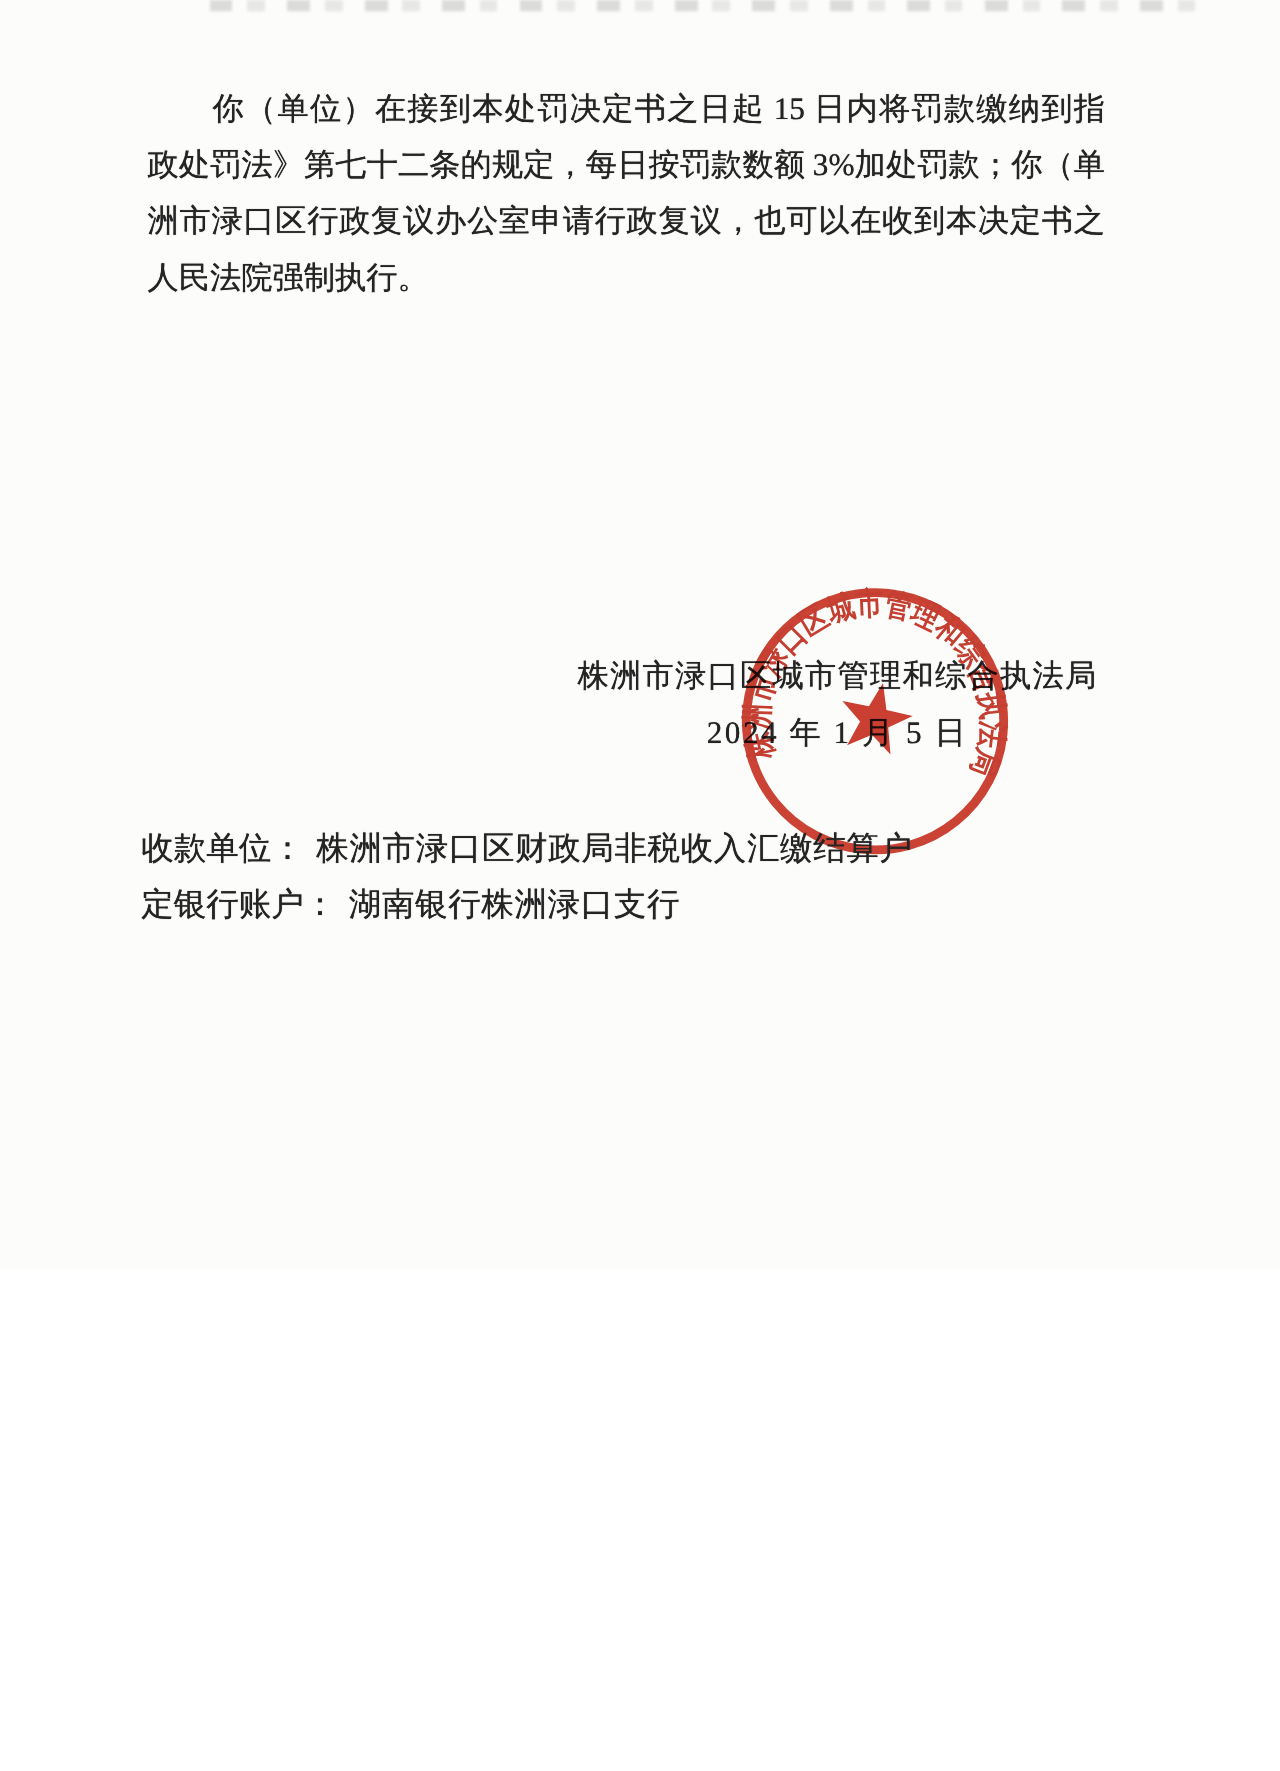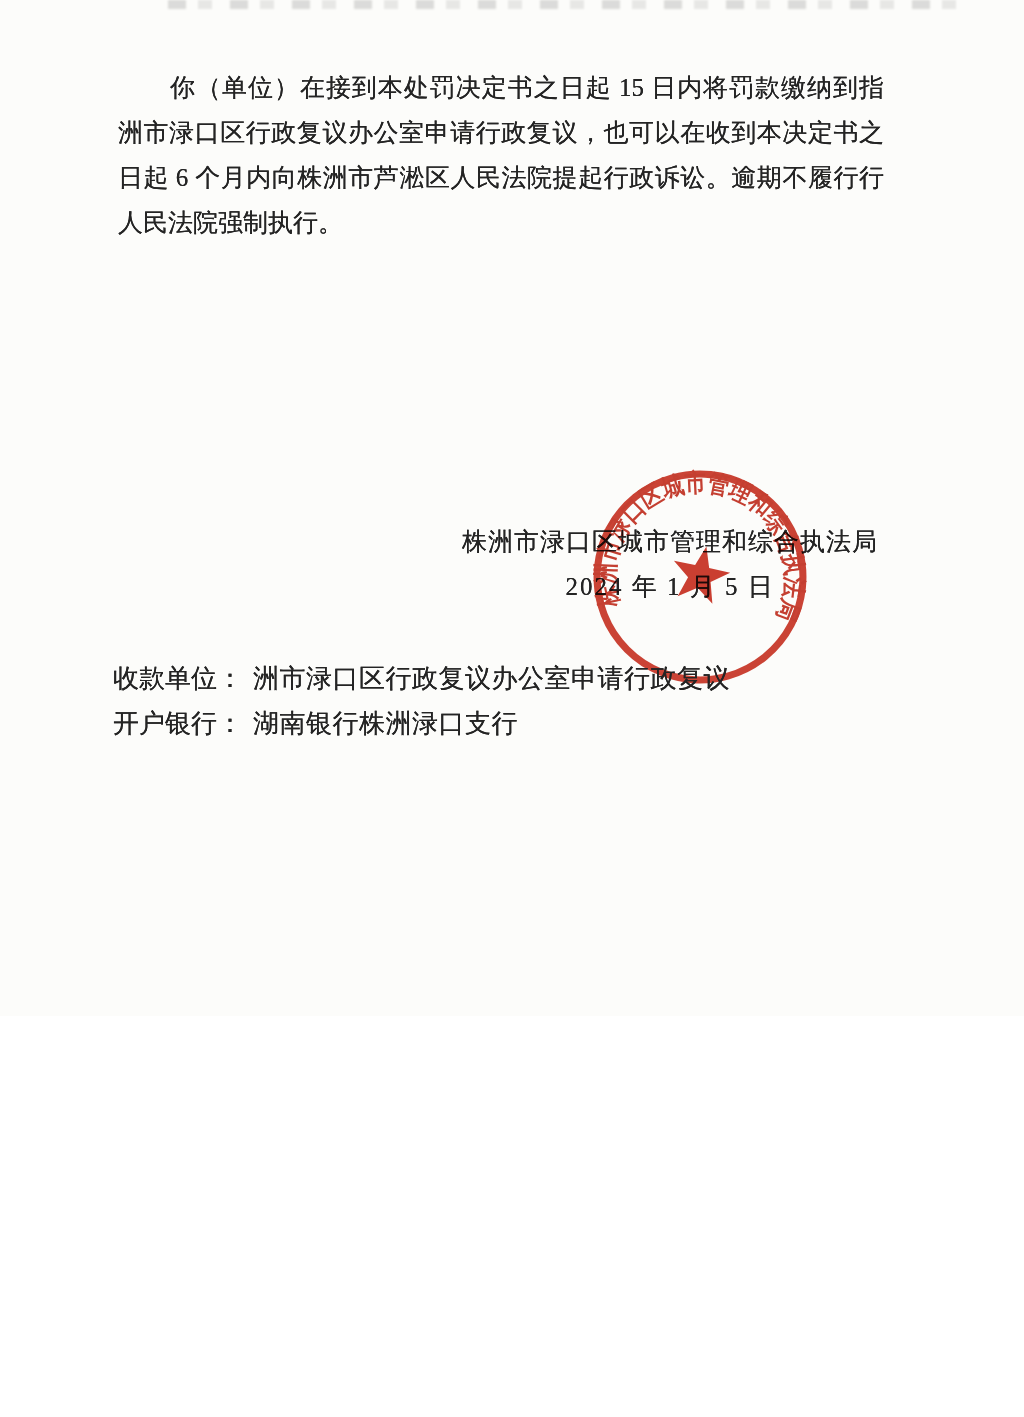--- a/index.html
+++ b/index.html
@@ -66,22 +66,22 @@
 </style>
 </head>
 <body>
 
 <div class="page">
 
   <div class="top-remnant"></div>
 
   <div class="doc-body">
     <div class="doc-line indent">你（单位）在接到本处罚决定书之日起 15 日内将罚款缴纳到指</div>
+    <div class="doc-line">政处罚法》第七十二条的规定，每日按罚款数额 3%加处罚款；你（单</div>
     <div class="doc-line">洲市渌口区行政复议办公室申请行政复议，也可以在收到本决定书之</div>
-    <div class="doc-line">日起 6 个月内向株洲市芦淞区人民法院提起行政诉讼。逾期不履行行</div>
     <div class="doc-line last">人民法院强制执行。</div>
   </div>
 
   <div class="sig-block">
     <div class="sig-org">株洲市渌口区城市管理和综合执法局</div>
     <div class="sig-date">2024 年 1 月 5 日</div>
   </div>
 
   <svg class="seal" viewBox="0 0 220 220" xmlns="http://www.w3.org/2000/svg" aria-hidden="true">
     <g transform="rotate(6 110 110)">
@@ -89,20 +89,20 @@
       <path id="sealArc" d="M 32.96 145.92 A 85 85 0 1 1 187.04 145.92" fill="none"></path>
       <text class="seal-text">
         <textPath href="#sealArc" startOffset="0" textLength="336" lengthAdjust="spacingAndGlyphs">株洲市渌口区城市管理和综合执法局</textPath>
       </text>
       <polygon class="seal-star" transform="translate(110,109) rotate(6)" points="0,-30 7.1,-9.7 28.5,-9.3 11.4,3.7 17.6,24.3 0,12 -17.6,24.3 -11.4,3.7 -28.5,-9.3 -7.1,-9.7"></polygon>
     </g>
   </svg>
 
   <div class="payment">
     <div class="pay-row">
-      <span class="pay-label">收款单位：</span><span class="pay-value">洲市渌口区行政复议办公室申请行政复议</span>
+      <span class="pay-label">收款单位：</span><span class="pay-value">株洲市渌口区财政局非税收入汇缴结算户</span>
     </div>
     <div class="pay-row">
-      <span class="pay-label">开户银行：</span><span class="pay-value">湖南银行株洲渌口支行</span>
+      <span class="pay-label">定银行账户：</span><span class="pay-value">湖南银行株洲渌口支行</span>
     </div>
   </div>
 
 </div>
 
 </body></html>

